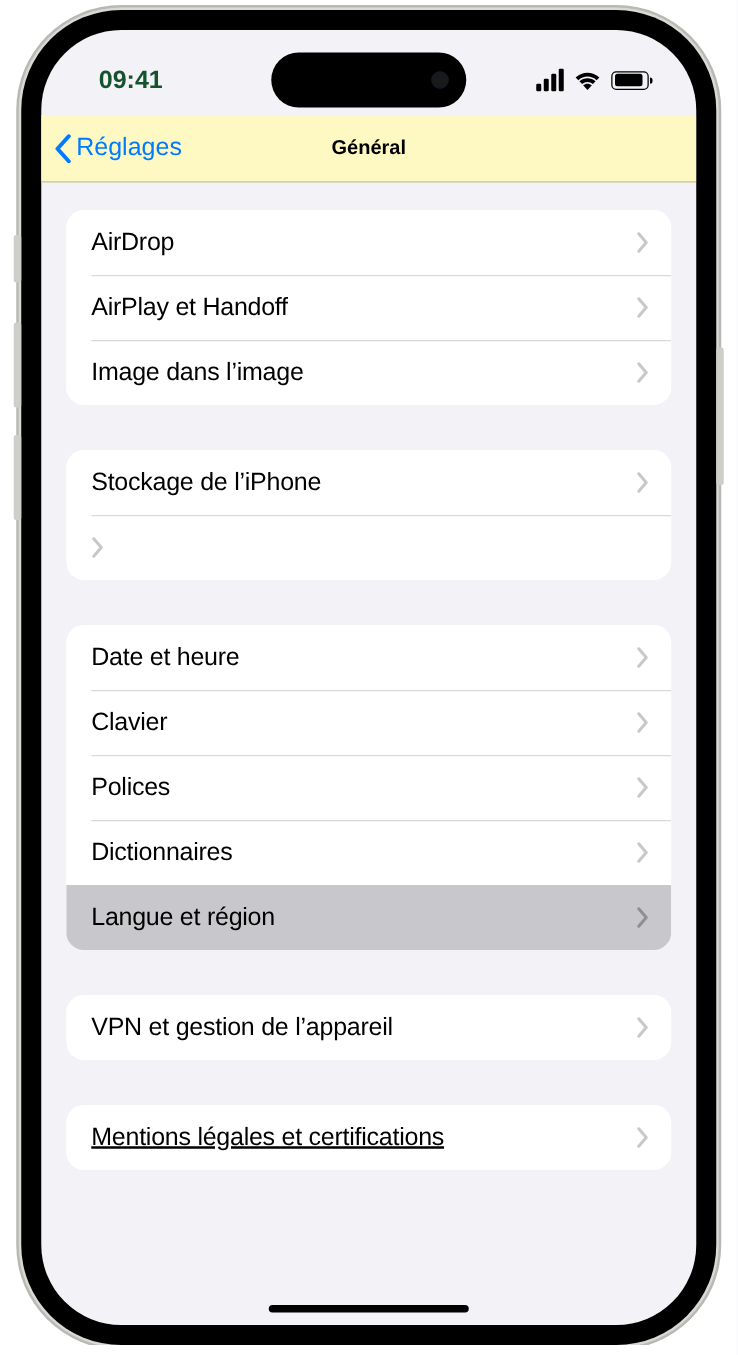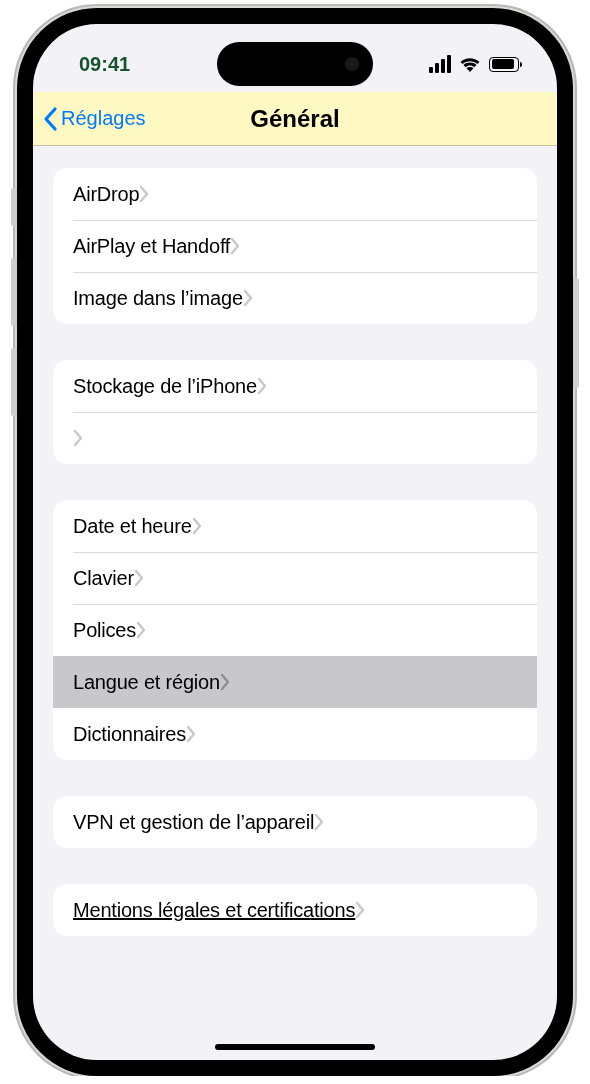--- a/index.html
+++ b/index.html
@@ -151,21 +151,21 @@
       font-size: 20px;
       padding-left: 10px;
       gap: 4px;
     }
     .back-button svg { display: block; }
     .nav-title {
       position: absolute;
       left: 0;
       right: 0;
       text-align: center;
-      font-size: 24px;
+      font-size: 16px;
       font-weight: 600;
       color: #000;
       pointer-events: none;
     }
 
     .content {
       position: absolute;
       top: 122px;
       left: 0;
       right: 0;
@@ -178,20 +178,21 @@
       background: #fff;
       border-radius: 14px;
       margin-bottom: 36px;
       overflow: hidden;
     }
     .group:last-child { margin-bottom: 0; text-decoration: underline; }
 
     .row {
       display: flex;
       align-items: center;
+      justify-content: space-between;
       min-height: 52px;
       padding: 0 18px 0 20px;
       position: relative;
     }
     .row + .row::before {
       content: "";
       position: absolute;
       top: 0;
       left: 20px;
       right: 0;
@@ -318,28 +319,28 @@
             <svg class="chevron" width="10" height="18" viewBox="0 0 10 18">
               <polyline points="2,2 8,9 2,16" fill="none" stroke="currentColor" stroke-width="2.4" stroke-linecap="round" stroke-linejoin="round"></polyline>
             </svg>
           </div>
           <div class="row">
             <span class="row-label">Polices</span>
             <svg class="chevron" width="10" height="18" viewBox="0 0 10 18">
               <polyline points="2,2 8,9 2,16" fill="none" stroke="currentColor" stroke-width="2.4" stroke-linecap="round" stroke-linejoin="round"></polyline>
             </svg>
           </div>
+          <div class="row">
+            <span class="row-label">Dictionnaires</span>
+            <svg class="chevron" width="10" height="18" viewBox="0 0 10 18">
+              <polyline points="2,2 8,9 2,16" fill="none" stroke="currentColor" stroke-width="2.4" stroke-linecap="round" stroke-linejoin="round"></polyline>
+            </svg>
+          </div>
           <div class="row highlighted">
             <span class="row-label">Langue et région</span>
-            <svg class="chevron" width="10" height="18" viewBox="0 0 10 18">
-              <polyline points="2,2 8,9 2,16" fill="none" stroke="currentColor" stroke-width="2.4" stroke-linecap="round" stroke-linejoin="round"></polyline>
-            </svg>
-          </div>
-          <div class="row">
-            <span class="row-label">Dictionnaires</span>
             <svg class="chevron" width="10" height="18" viewBox="0 0 10 18">
               <polyline points="2,2 8,9 2,16" fill="none" stroke="currentColor" stroke-width="2.4" stroke-linecap="round" stroke-linejoin="round"></polyline>
             </svg>
           </div>
         </div>
         <div class="group">
           <div class="row">
             <span class="row-label">VPN et gestion de l’appareil</span>
             <svg class="chevron" width="10" height="18" viewBox="0 0 10 18">
               <polyline points="2,2 8,9 2,16" fill="none" stroke="currentColor" stroke-width="2.4" stroke-linecap="round" stroke-linejoin="round"></polyline>

